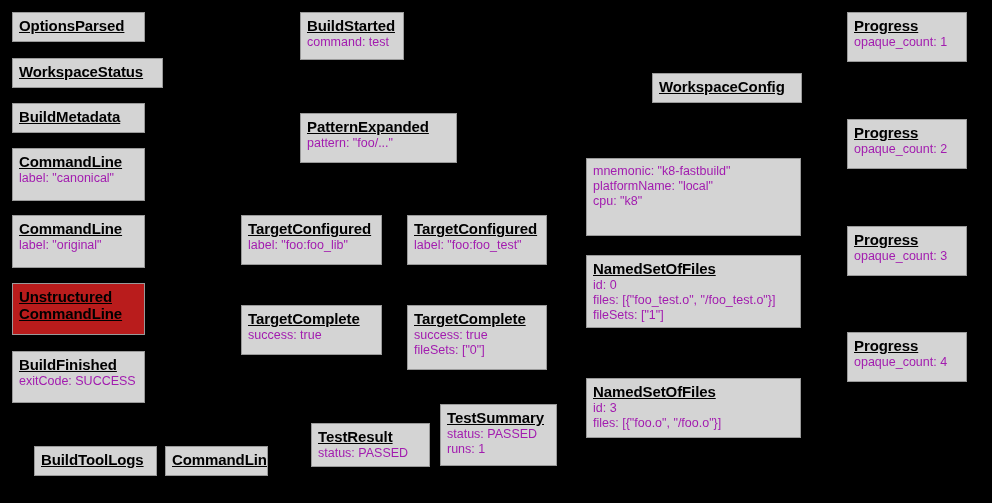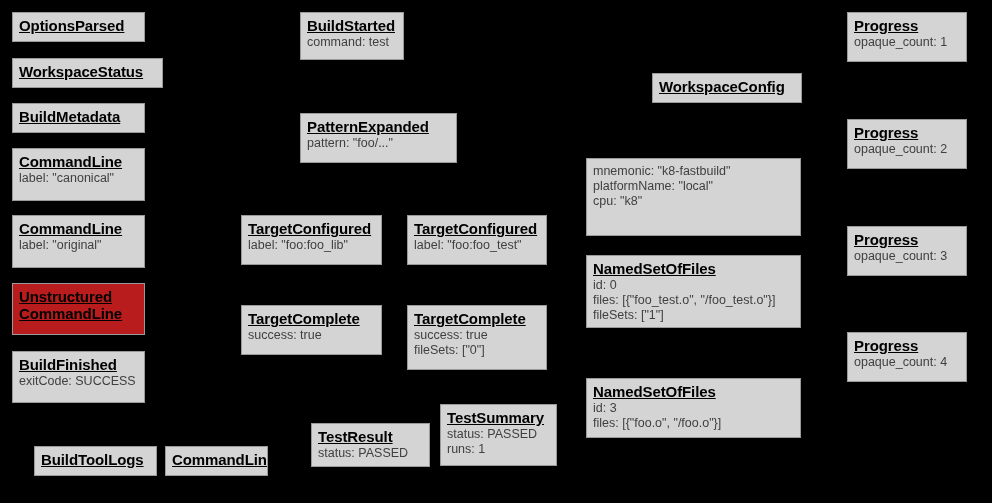--- a/index.html
+++ b/index.html
@@ -40,21 +40,21 @@
   .node-fields {
     display: block;
     margin-top: 1px;
   }
   .node-field {
     display: block;
     font-size: 12.5px;
     font-weight: normal;
     line-height: 15px;
     text-decoration: none;
-    color: #404040;
+    color: #a21caf;
     white-space: pre;
   }
 </style>
 </head>
 <body>
 
 <div id="canvas" style="width: 992px; height: 503px; background: rgb(0, 0, 0);">
     <div class="node" style="left: 12px; top: 12px; width: 133px; height: 30px; background: rgb(212, 212, 212); border-color: rgb(154, 154, 154);">
       <span class="node-title">OptionsParsed</span>
     </div>

